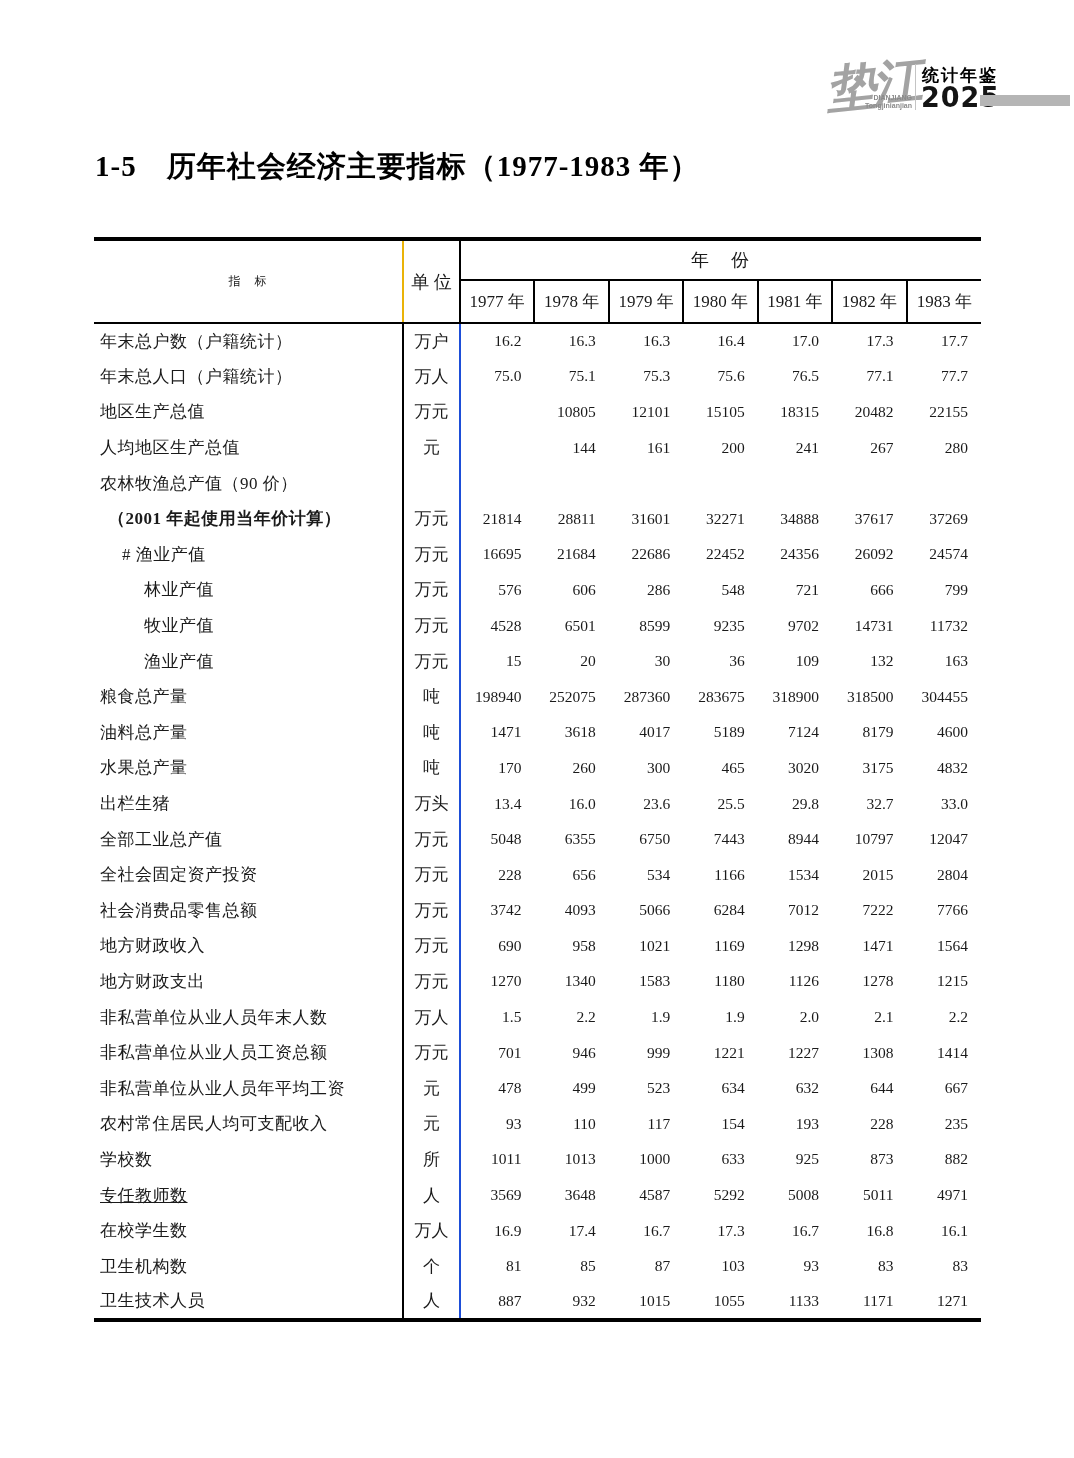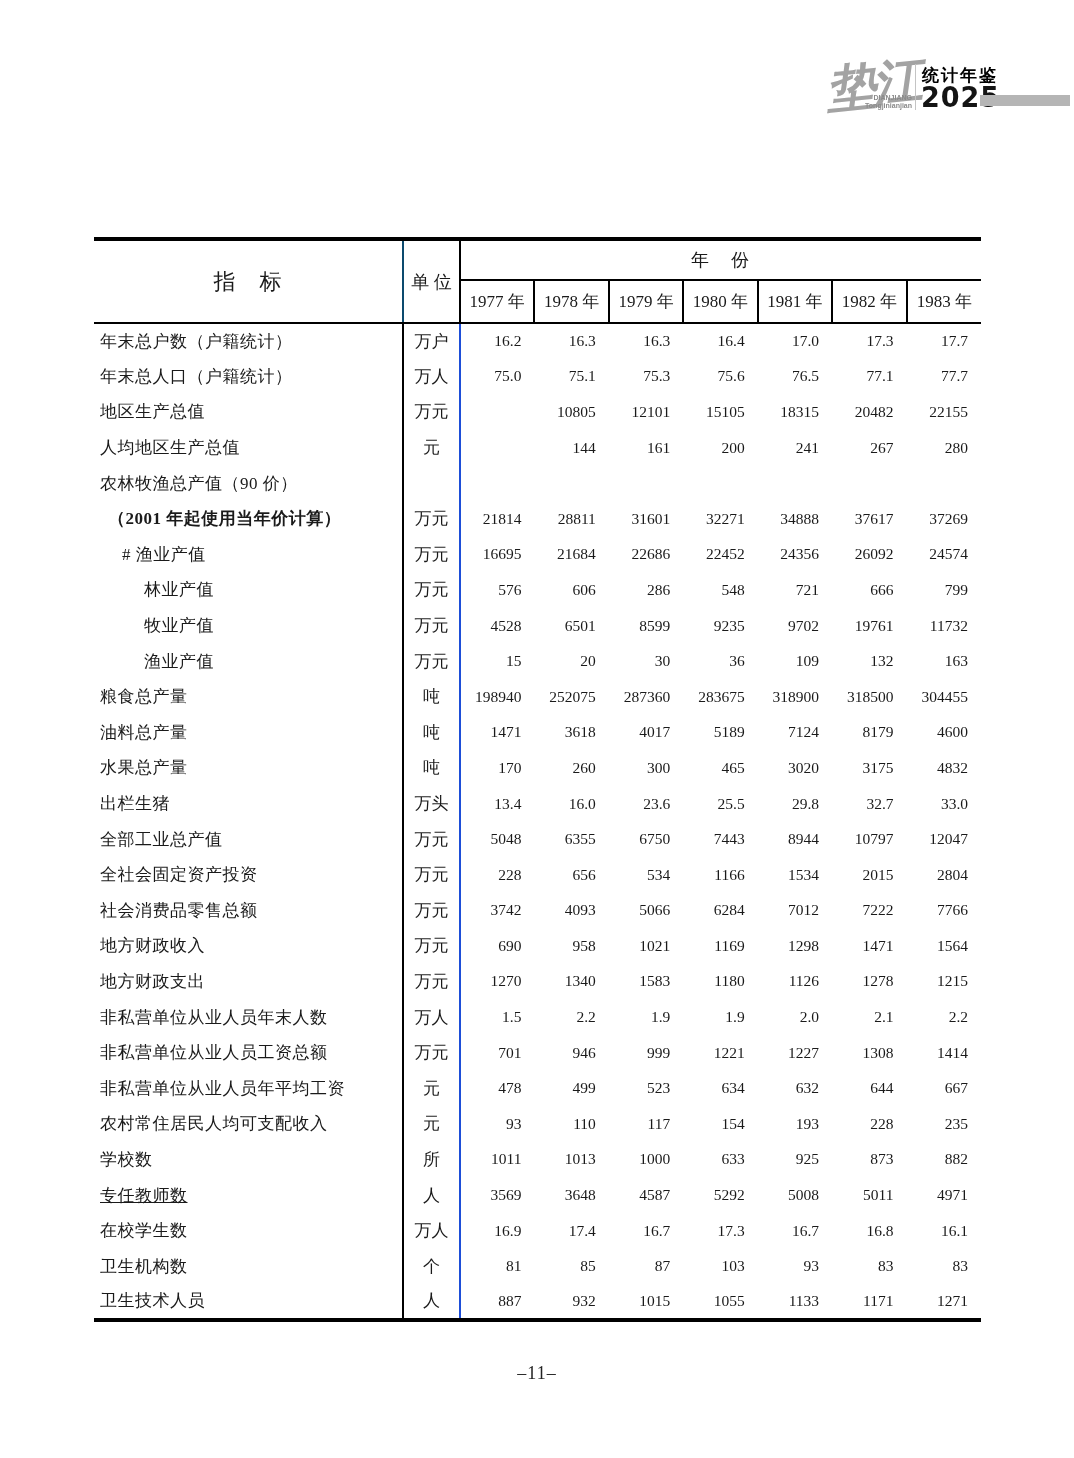--- a/index.html
+++ b/index.html
@@ -57,22 +57,22 @@
   .tbl-wrap { position:absolute; left:94px; top:237px; width:887px; }
   table.stat {
     width:887px; table-layout:fixed; border-collapse:collapse;
     border-top:4px solid #000; border-bottom:4px solid #000;
     font-family:"Liberation Serif","DejaVu Serif",serif;
   }
   table.stat th, table.stat td { font-weight:normal; white-space:nowrap; overflow:hidden; }
 
   th.h-ind {
     width:309px; height:70px; text-align:center; vertical-align:middle;
-    font-size:22px; letter-spacing:1px;
-    border-right:2px solid #0c4a6e; border-bottom:2px solid #000;
+    font-size:12px; letter-spacing:1px;
+    border-right:2px solid #eab308; border-bottom:2px solid #000;
   }
   th.h-unit {
     width:57px; text-align:center; vertical-align:middle;
     font-size:18px;
     border-right:2px solid #000; border-bottom:2px solid #000;
   }
   th.h-yeargroup {
     height:41px; text-align:center; vertical-align:middle;
     font-size:18px; letter-spacing:2px;
     border-bottom:2px solid #000;
@@ -105,20 +105,21 @@
     <div class="logo-en">
       <div>DIANJIANG</div>
       <div>Tongjinianjian</div>
     </div>
     <div class="logo-divider"></div>
     <div class="logo-yb-label">统计年鉴</div>
     <div class="logo-yb-year">2025</div>
   </div>
   <div class="logo-bar"></div>
 
+  <h1 class="doc-title">1-5　历年社会经济主要指标（1977-1983 年）</h1>
 
   <div class="tbl-wrap">
     <table class="stat">
       <colgroup>
         <col style="width:309px">
         <col style="width:57px">
         <col>
           <col>
           <col>
           <col>
@@ -232,21 +233,21 @@
             <td class="c-val">799</td>
           </tr>
           <tr>
             <td class="c-ind" style="padding-left: 50px;">牧业产值</td>
             <td class="c-unit">万元</td>
             <td class="c-val">4528</td>
             <td class="c-val">6501</td>
             <td class="c-val">8599</td>
             <td class="c-val">9235</td>
             <td class="c-val">9702</td>
-            <td class="c-val">19761</td>
+            <td class="c-val">14731</td>
             <td class="c-val">11732</td>
           </tr>
           <tr>
             <td class="c-ind" style="padding-left: 50px;">渔业产值</td>
             <td class="c-unit">万元</td>
             <td class="c-val">15</td>
             <td class="c-val">20</td>
             <td class="c-val">30</td>
             <td class="c-val">36</td>
             <td class="c-val">109</td>
@@ -448,15 +449,14 @@
             <td class="c-val">1015</td>
             <td class="c-val">1055</td>
             <td class="c-val">1133</td>
             <td class="c-val">1171</td>
             <td class="c-val">1271</td>
           </tr>
         </tbody>
     </table>
   </div>
 
-  <div class="page-num">–11–</div>
 
 </div>
 
 </body></html>

